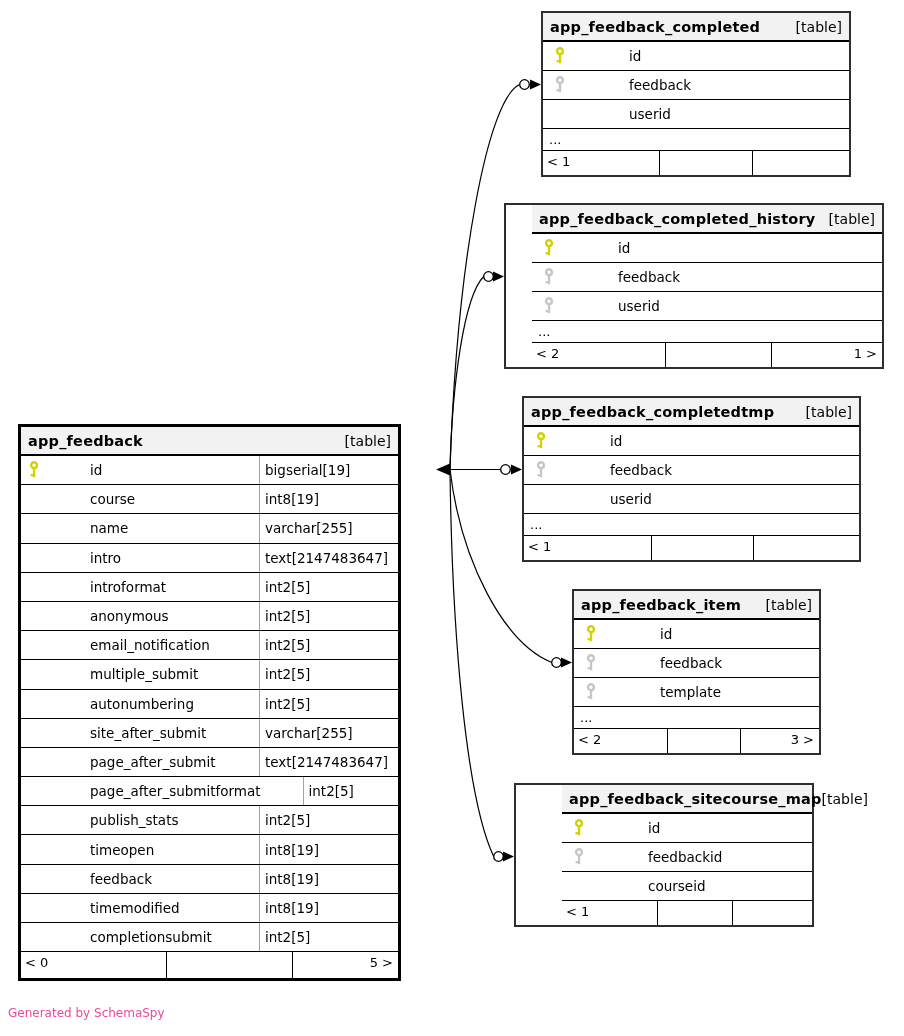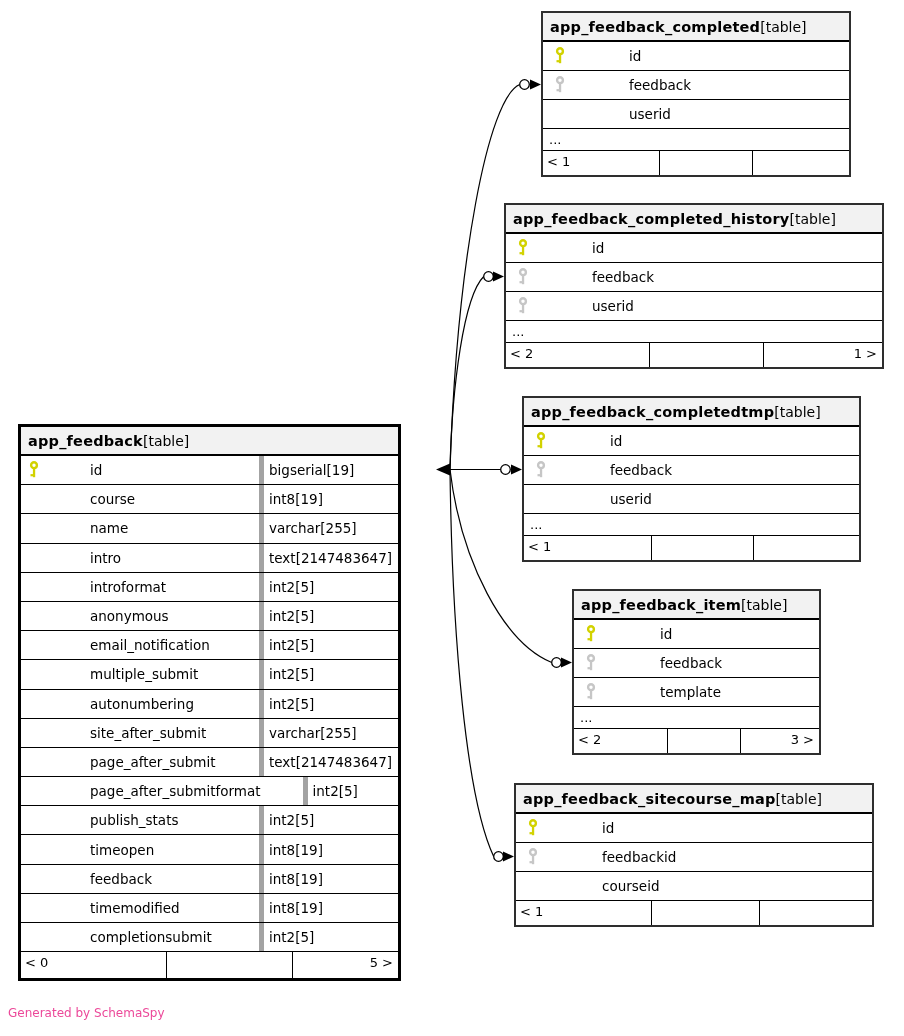--- a/index.html
+++ b/index.html
@@ -2,34 +2,34 @@
 <html><head>
 <meta charset="utf-8">
 <style>
   * { box-sizing: border-box; margin: 0; padding: 0; }
   html,body { width: 904px; height: 1036px; background: #ffffff;
     font-family: "DejaVu Sans", sans-serif; color: #000; position: relative; overflow: hidden; }
   #rels { position: absolute; left: 0; top: 0; pointer-events: none; }
   .tbl { position: absolute; background: #fff; border: 2px solid #2e2e2e; }
   #t-main { border: 3px solid #000; left: 18px; top: 424px; width: 383px; }
   #t-r0 { left: 541px; top: 11px;  width: 310px; }
-  #t-r1 { left: 504px; top: 203px; width: 380px; }
+  #t-r1 { left: 504px; top: 203px; width: 380px; padding-left: 26px; }
   #t-r2 { left: 522px; top: 396px; width: 339px; }
   #t-r3 { left: 572px; top: 589px; width: 249px; }
-  #t-r4 { left: 514px; top: 783px; width: 360px; }
-  .tbl-header { height: 29px; display: flex; align-items: center;
+  #t-r4 { left: 514px; top: 783px; width: 300px; padding-left: 46px; }
+  .tbl-header { height: 29px; display: flex; justify-content: space-between; align-items: center;
     background: #f2f2f2; border-bottom: 2px solid #000; padding: 0 7px; }
   .tname { font-weight: bold; font-size: 14.5px; letter-spacing: .2px; }
   .badge { font-size: 14px; }
   .row { display: flex; align-items: center; height: 29px; border-bottom: 1px solid #000; gap: 42px; }
   #t-main .row { height: 29.2px; }
   .keycell { flex: 0 0 44px; padding-left: 11px; display: flex; align-items: center; }
   #t-main .keycell { flex: 0 0 27px; padding-left: 7px; }
   .cname { font-size: 13.5px; flex: 1; }
-  .ctype { flex: 0 0 139px; border-left: 5px solid #a3a3a3; align-self: stretch;
+  .ctype { flex: 0 0 139px; border-left: 1px solid #a3a3a3; align-self: stretch;
     display: flex; align-items: center; padding-left: 5px; font-size: 13.5px; }
   .ellipsis { height: 22px; border-bottom: 1px solid #000; padding: 3px 0 0 6px; font-size: 13px; }
   .tfoot { display: flex; height: 24px; font-size: 13px; }
   .fl { flex: 38; padding: 3px 0 0 4px; }
   .fm { flex: 31; border-left: 1px solid #000; }
   .fr { flex: 31; border-left: 1px solid #000; text-align: right; padding: 3px 5px 0 0; }
   #t-main .tfoot { height: 26px; }
   #t-main .fl { flex: 0 0 145px; }
   #t-main .fm { flex: 0 0 126px; }
   #t-main .fr { flex: 1; }

